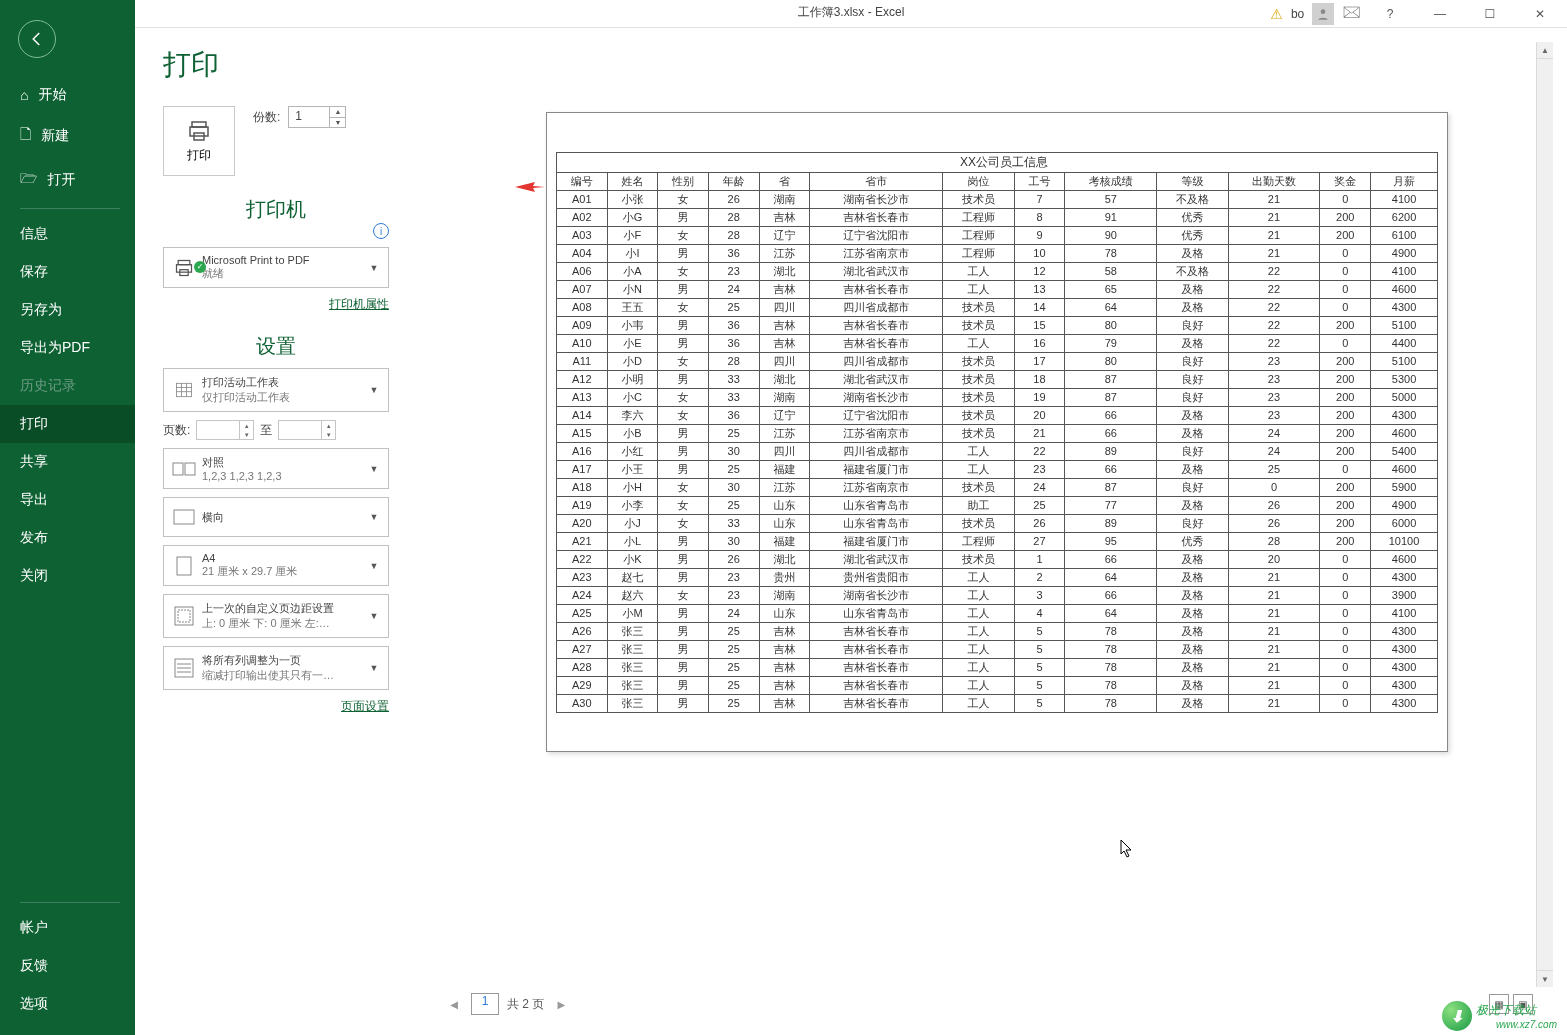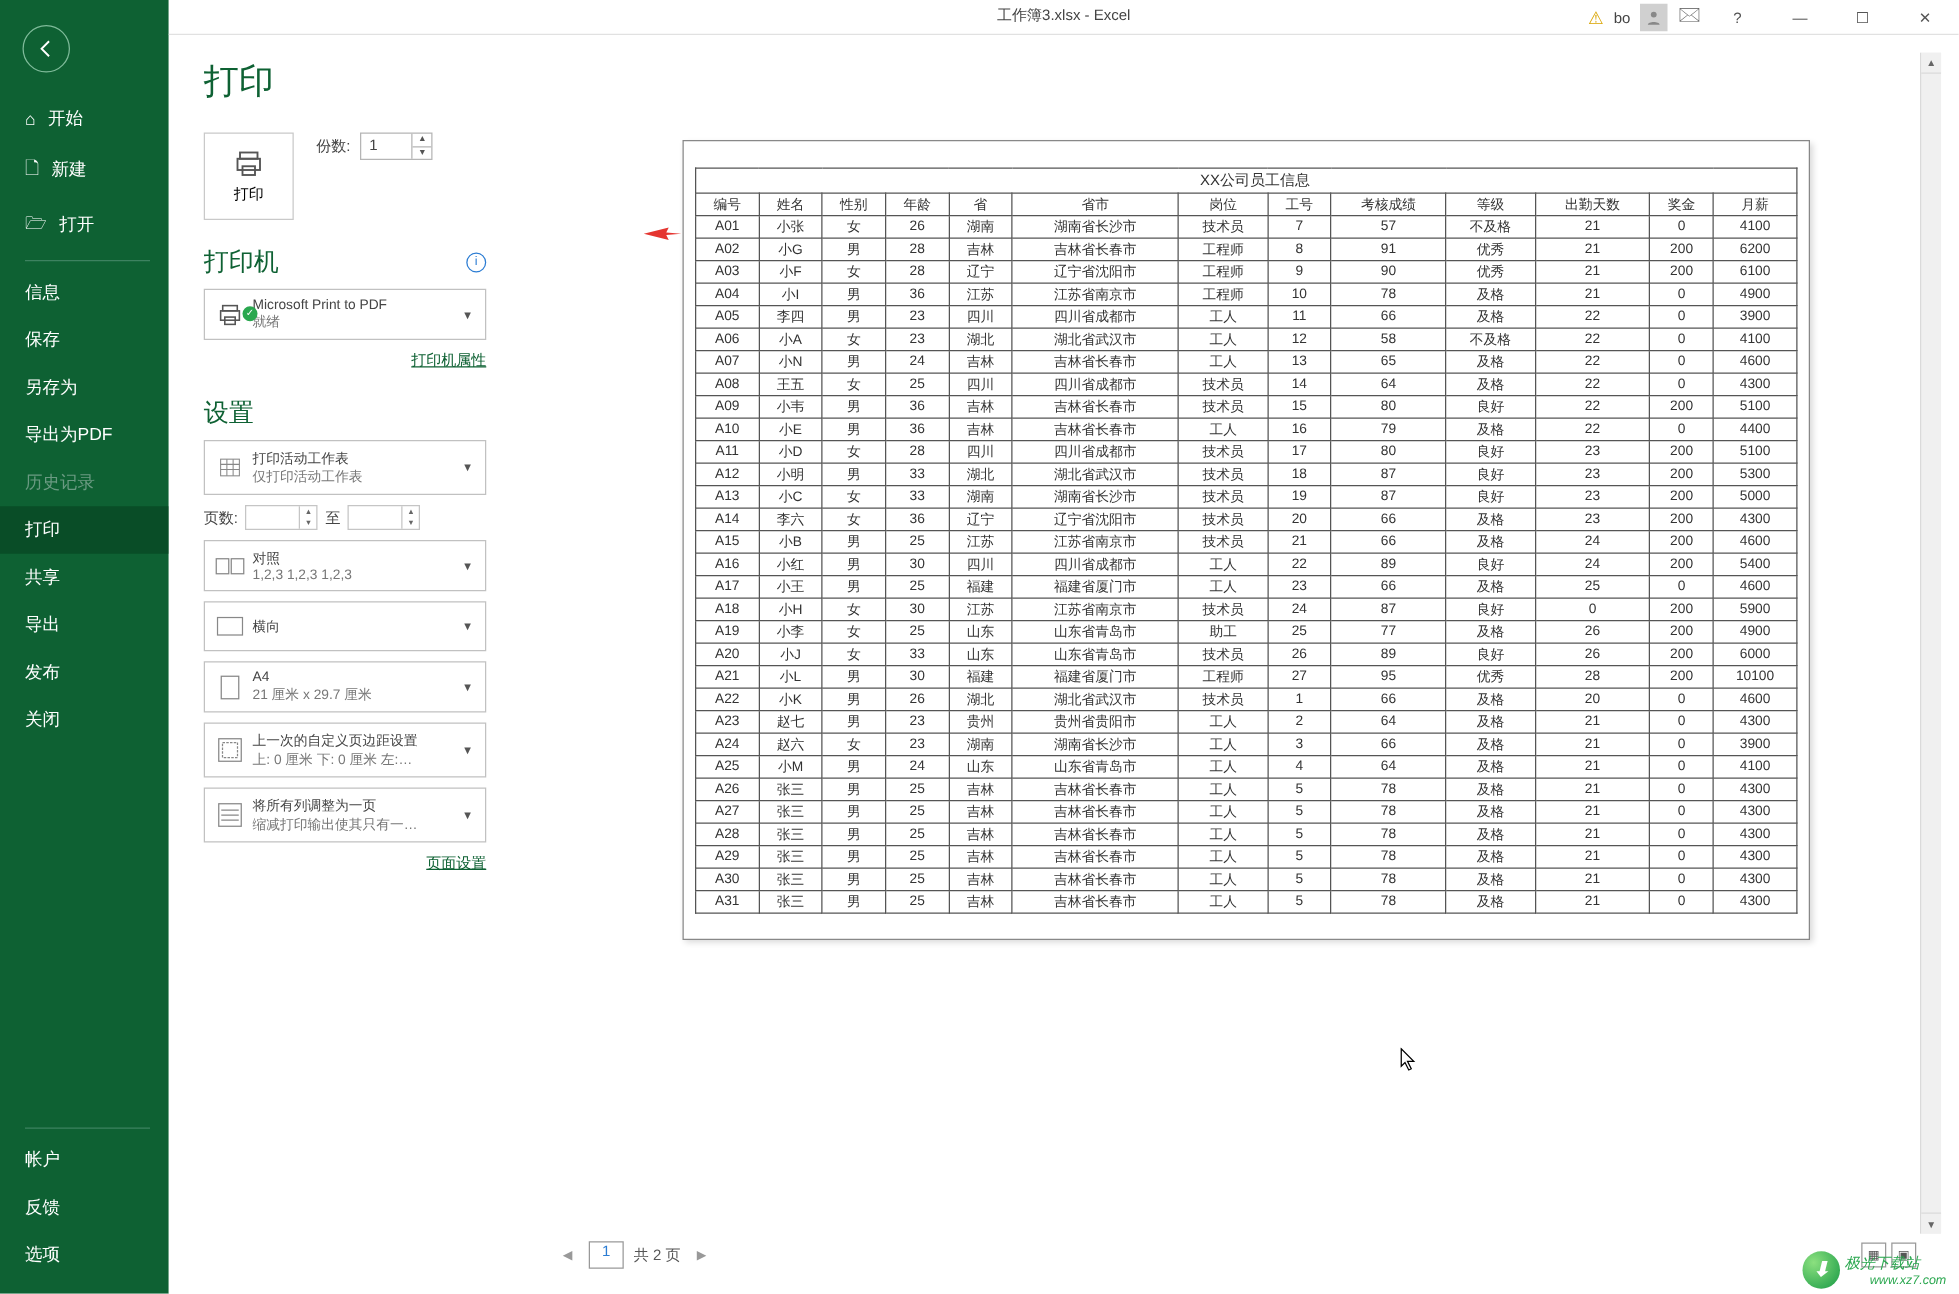--- a/index.html
+++ b/index.html
@@ -22,21 +22,21 @@
   .user-sq { width: 22px; height: 22px; background: #d0d0d0; display: flex; align-items: center; justify-content: center; }
   .content { flex: 1; display: flex; overflow: hidden; }
   .settings { width: 268px; padding: 18px 14px 0 28px; display: flex; flex-direction: column; gap: 8px; }
   .heading { font-size: 28px; color: #0e6133; font-weight: 300; margin-bottom: 14px; }
   .print-row { display: flex; align-items: flex-start; gap: 18px; }
   .print-btn { width: 72px; height: 70px; border: 1px solid #c9c9c9; display: flex; flex-direction: column; align-items: center; justify-content: center; gap: 4px; cursor: pointer; }
   .copies-row { display: flex; align-items: center; gap: 8px; font-size: 12px; color: #444; }
   .spin { width: 58px; height: 22px; border: 1px solid #b5b5b5; background: #fff; position: relative; padding: 2px 18px 2px 6px; }
   .spin .arrows { position: absolute; right: 0; top: 0; width: 16px; height: 100%; border-left: 1px solid #b5b5b5; display: flex; flex-direction: column; }
   .spin .arrows div { flex: 1; display: flex; align-items: center; justify-content: center; font-size: 7px; color: #555; border-bottom: 1px solid #b5b5b5; }
-  .section-head { font-size: 20px; color: #0e6133; font-weight: 300; margin-top: 12px; display: flex; align-items: center; }
+  .section-head { font-size: 20px; color: #0e6133; font-weight: 300; margin-top: 12px; display: flex; align-items: center; flex-direction: column; }
   .info-circle { width: 16px; height: 16px; border: 1.5px solid #2b7cd3; border-radius: 50%; color: #2b7cd3; font-size: 10px; display: flex; align-items: center; justify-content: center; margin-left: auto; }
   .dd { border: 1px solid #c1c1c1; background: #fff; display: flex; padding: 4px 6px; position: relative; min-height: 40px; align-items: center; cursor: pointer; }
   .dd .icon-box { width: 28px; display: flex; align-items: center; justify-content: center; color: #555; }
   .dd .txt { flex: 1; padding: 2px 4px; font-size: 12px; color: #444; }
   .dd .txt .t1 { font-size: 11px; }
   .dd .txt .t2 { font-size: 11px; color: #777; }
   .dd .chev { width: 16px; display: flex; align-items: center; justify-content: center; color: #555; font-size: 9px; }
   .link-right { text-align: right; color: #0e6133; text-decoration: underline; font-size: 12px; cursor: pointer; }
   .pages-row { display: flex; align-items: center; gap: 6px; font-size: 12px; color: #444; }
   .pages-row .spin-sm { width: 58px; height: 20px; border: 1px solid #c5c5c5; position: relative; background: #fff; }
@@ -373,35 +373,20 @@
                     <td>江苏省南京市</td>
                     <td>工程师</td>
                     <td>10</td>
                     <td>78</td>
                     <td>及格</td>
                     <td>21</td>
                     <td>0</td>
                     <td>4900</td>
                   </tr>
                   <tr>
-                    <td>A05</td>
-                    <td>李四</td>
-                    <td>男</td>
-                    <td>23</td>
-                    <td>四川</td>
-                    <td>四川省成都市</td>
-                    <td>工人</td>
-                    <td>11</td>
-                    <td>66</td>
-                    <td>及格</td>
-                    <td>22</td>
-                    <td>0</td>
-                    <td>3900</td>
-                  </tr>
-                  <tr>
                     <td>A06</td>
                     <td>小A</td>
                     <td>女</td>
                     <td>23</td>
                     <td>湖北</td>
                     <td>湖北省武汉市</td>
                     <td>工人</td>
                     <td>12</td>
                     <td>58</td>
                     <td>不及格</td>
@@ -749,35 +734,20 @@
                     <td>工人</td>
                     <td>5</td>
                     <td>78</td>
                     <td>及格</td>
                     <td>21</td>
                     <td>0</td>
                     <td>4300</td>
                   </tr>
                   <tr>
                     <td>A30</td>
-                    <td>张三</td>
-                    <td>男</td>
-                    <td>25</td>
-                    <td>吉林</td>
-                    <td>吉林省长春市</td>
-                    <td>工人</td>
-                    <td>5</td>
-                    <td>78</td>
-                    <td>及格</td>
-                    <td>21</td>
-                    <td>0</td>
-                    <td>4300</td>
-                  </tr>
-                  <tr>
-                    <td>A31</td>
                     <td>张三</td>
                     <td>男</td>
                     <td>25</td>
                     <td>吉林</td>
                     <td>吉林省长春市</td>
                     <td>工人</td>
                     <td>5</td>
                     <td>78</td>
                     <td>及格</td>
                     <td>21</td>

